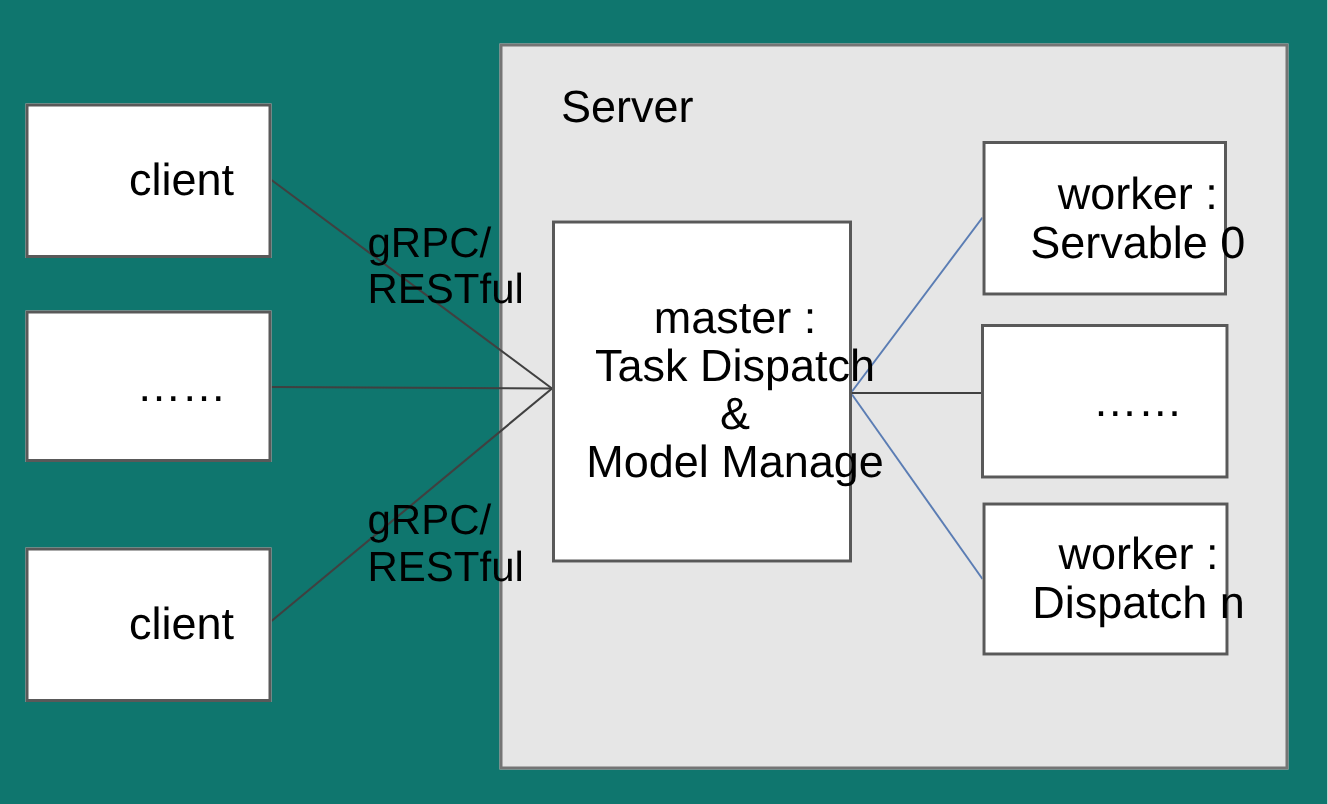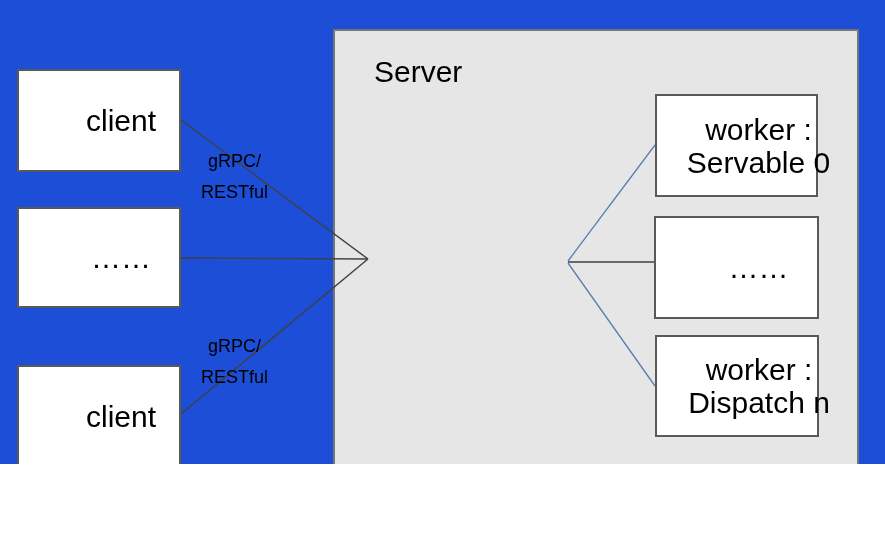--- a/index.html
+++ b/index.html
@@ -3,22 +3,22 @@
 <meta charset="utf-8">
 <style>
   html, body {
     margin: 0;
     padding: 0;
     background: #ffffff;
   }
   #canvas {
     position: relative;
     width: 885px;
-    height: 464px;
-    background: #1d4ed8;
+    height: 536px;
+    background: #0f766e;
     overflow: hidden;
     font-family: "Liberation Sans", sans-serif;
     color: var(--text, #000);
   }
   .server-container {
     position: absolute;
     left: 333px;
     top: 29px;
     width: 526px;
     height: 484px;
@@ -59,25 +59,26 @@
   .box .line { white-space: nowrap; }
   .client-top    { left: 17px;  top: 69px;  width: 164px; height: 103px; }
   .client-middle { left: 17px;  top: 207px; width: 164px; height: 101px; }
   .client-bottom { left: 17px;  top: 365px; width: 164px; height: 103px; }
   .master-box    { left: 368px; top: 147px; width: 200px; height: 228px; line-height: 32px; }
   .worker-top    { left: 655px; top: 94px;  width: 163px; height: 103px; }
   .worker-middle { left: 654px; top: 216px; width: 165px; height: 103px; }
   .worker-bottom { left: 655px; top: 335px; width: 164px; height: 102px; }
   .edge-label {
     position: absolute;
-    font-size: 18px;
+    font-size: 28px;
     line-height: 31px;
-    text-align: center;
+    text-align: left;
     white-space: nowrap;
     z-index: 3;
+    margin-left: 44px;
   }
   .edge-label-top    { left: 201px; top: 146px; }
   .edge-label-bottom { left: 201px; top: 331px; }
 </style>
 </head>
 <body>
 
 <div id="canvas">
 
   <div class="server-container">
@@ -105,20 +106,26 @@
 
   <div class="edge-label edge-label-top">
     <div class="line">gRPC/</div>
     <div class="line">RESTful</div>
   </div>
   <div class="edge-label edge-label-bottom">
     <div class="line">gRPC/</div>
     <div class="line">RESTful</div>
   </div>
 
+  <div class="box master-box">
+    <div class="line">master :</div>
+    <div class="line">Task Dispatch</div>
+    <div class="line">&amp;</div>
+    <div class="line">Model Manage</div>
+  </div>
 
   <div class="box worker-top">
     <div class="line">worker :</div>
     <div class="line">Servable 0</div>
   </div>
   <div class="box worker-middle">
     <div class="line">……</div>
   </div>
   <div class="box worker-bottom">
     <div class="line">worker :</div>

